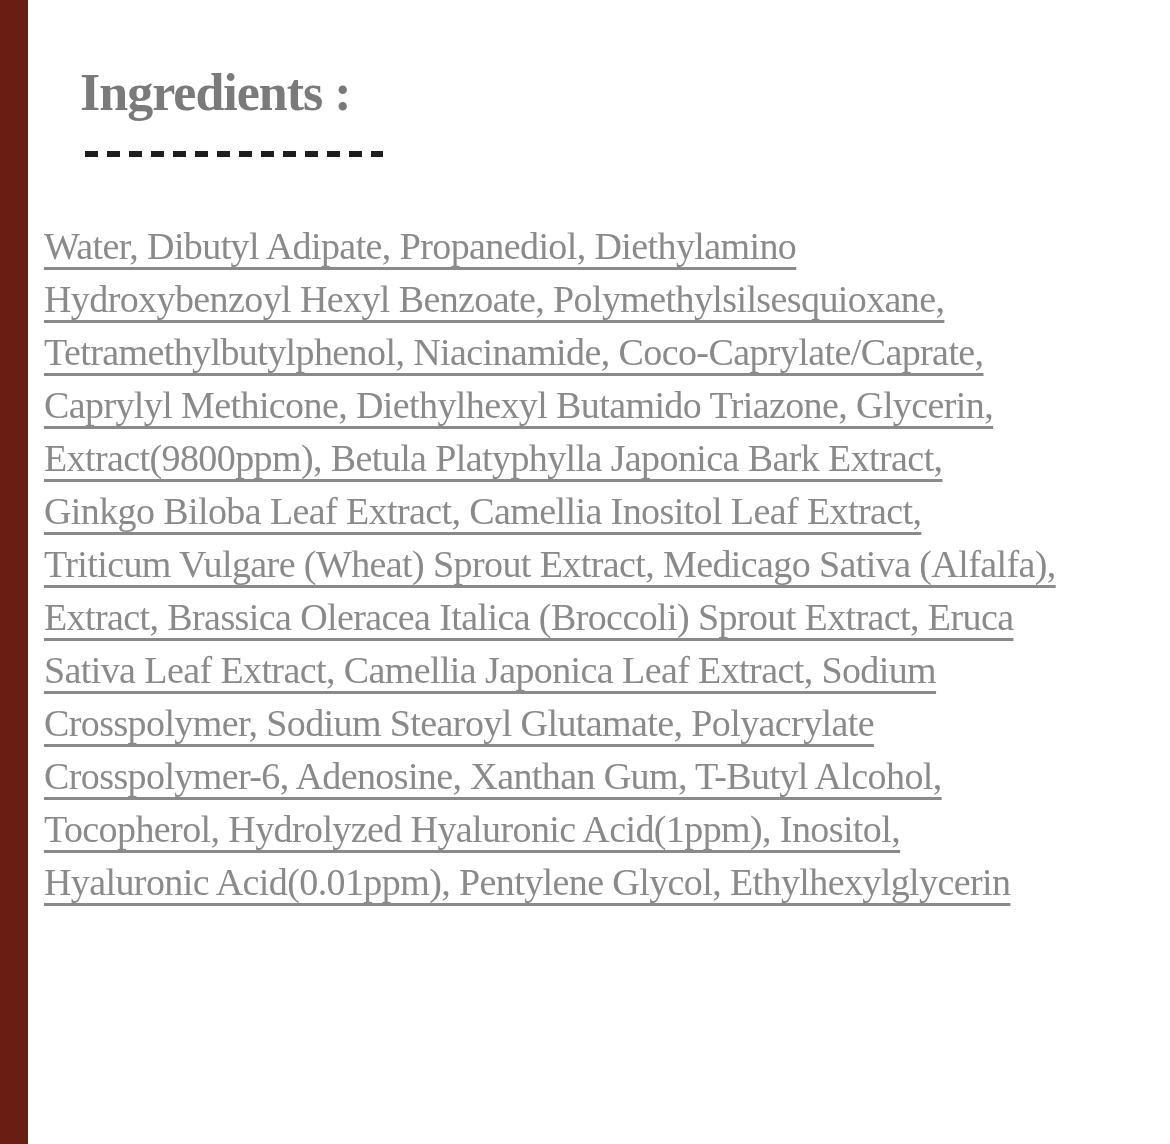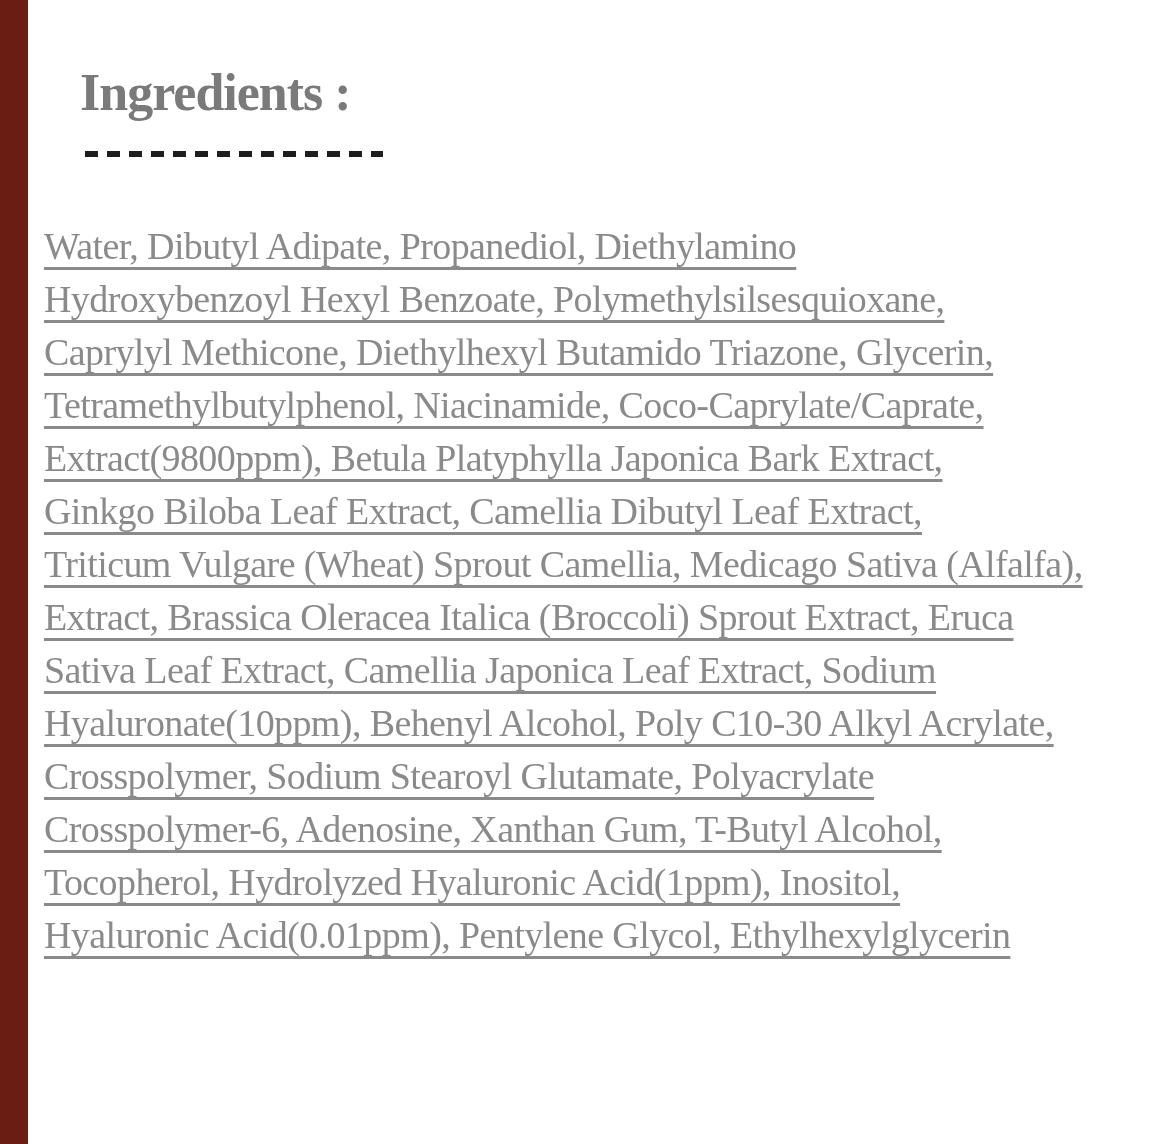--- a/index.html
+++ b/index.html
@@ -58,26 +58,25 @@
 <div class="page">
   <div class="accent-bar" style="background-color: rgb(106, 29, 19);"></div>
 
   <h1 class="title" style="color: rgb(122, 122, 122);">Ingredients :</h1>
 
   <div class="divider" style="color: rgb(30, 30, 30);"></div>
 
   <div class="ingredients" style="color: rgb(138, 138, 138);">
       <div class="ing-line">Water, Dibutyl Adipate, Propanediol, Diethylamino</div>
       <div class="ing-line">Hydroxybenzoyl Hexyl Benzoate, Polymethylsilsesquioxane,</div>
+      <div class="ing-line">Tetramethylbutylphenol, Niacinamide, Coco-Caprylate/Caprate,</div>
       <div class="ing-line">Caprylyl Methicone, Diethylhexyl Butamido Triazone, Glycerin,</div>
-      <div class="ing-line">Tetramethylbutylphenol, Niacinamide, Coco-Caprylate/Caprate,</div>
       <div class="ing-line">Extract(9800ppm), Betula Platyphylla Japonica Bark Extract,</div>
-      <div class="ing-line">Ginkgo Biloba Leaf Extract, Camellia Dibutyl Leaf Extract,</div>
-      <div class="ing-line">Triticum Vulgare (Wheat) Sprout Camellia, Medicago Sativa (Alfalfa),</div>
+      <div class="ing-line">Ginkgo Biloba Leaf Extract, Camellia Inositol Leaf Extract,</div>
+      <div class="ing-line">Triticum Vulgare (Wheat) Sprout Extract, Medicago Sativa (Alfalfa),</div>
       <div class="ing-line">Extract, Brassica Oleracea Italica (Broccoli) Sprout Extract, Eruca</div>
       <div class="ing-line">Sativa Leaf Extract, Camellia Japonica Leaf Extract, Sodium</div>
-      <div class="ing-line">Hyaluronate(10ppm), Behenyl Alcohol, Poly C10-30 Alkyl Acrylate,</div>
       <div class="ing-line">Crosspolymer, Sodium Stearoyl Glutamate, Polyacrylate</div>
       <div class="ing-line">Crosspolymer-6, Adenosine, Xanthan Gum, T-Butyl Alcohol,</div>
       <div class="ing-line">Tocopherol, Hydrolyzed Hyaluronic Acid(1ppm), Inositol,</div>
       <div class="ing-line">Hyaluronic Acid(0.01ppm), Pentylene Glycol, Ethylhexylglycerin</div>
     </div>
 </div>
 
 </body></html>

